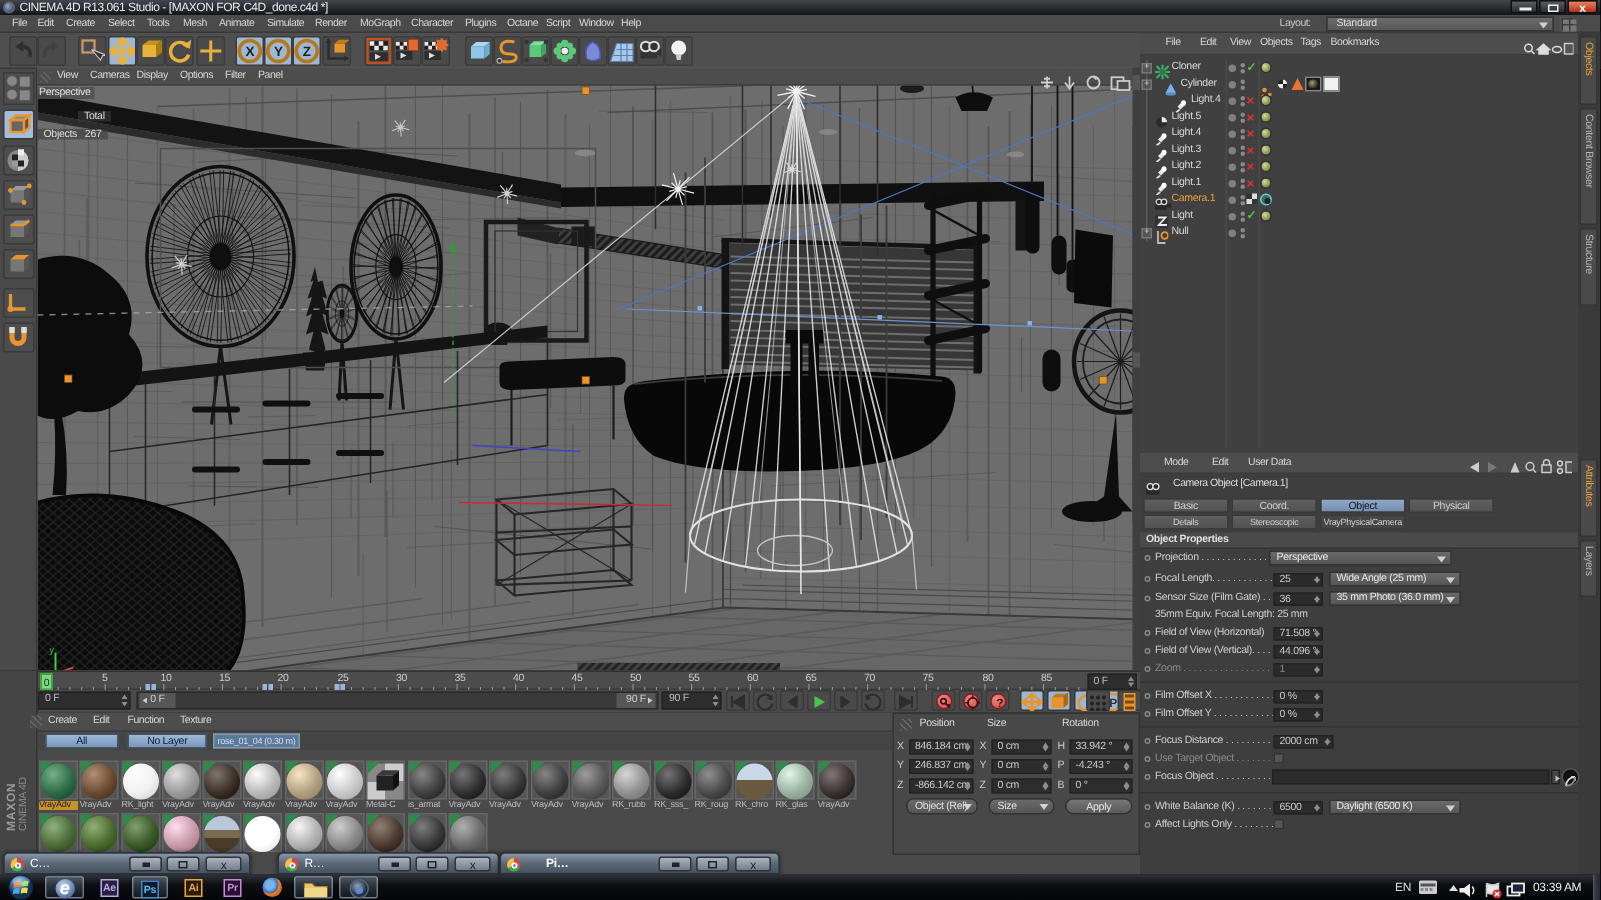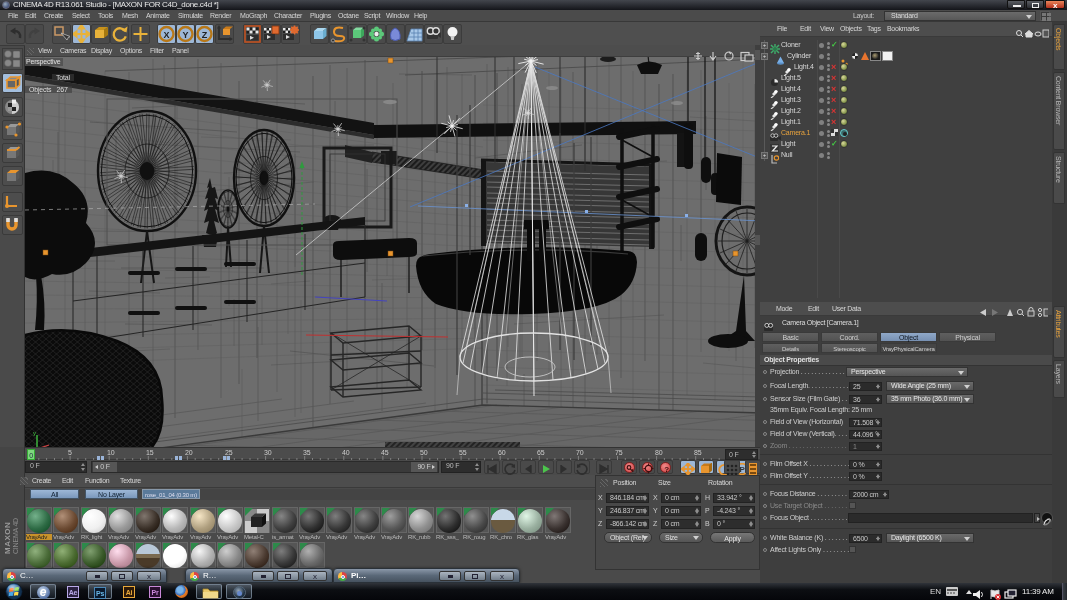--- a/index.html
+++ b/index.html
@@ -1406,21 +1406,21 @@
     </div>
     <div style="position:absolute;right:33px;top:2px;width:22px;height:10px;background:linear-gradient(#aab4c0,#737f8c);border:1px solid #333;border-radius:2px;">
       <div style="margin:2px auto;width:6px;height:5px;border:1px solid #223;"></div>
     </div>
     <div style="position:absolute;right:5px;top:2px;width:24px;height:10px;background:linear-gradient(#aab4c0,#737f8c);border:1px solid #333;border-radius:2px;color:#223;font-size:8px;text-align:center;line-height:9px;">x</div>
   </div>
 <div class="abs" style="left:333px;top:568px;width:187px;height:15px;background:linear-gradient(#8a97a8,#5a6878 50%,#46525f);border:1px solid #2a3138;border-radius:4px 4px 0 0;box-shadow:0 0 3px rgba(0,0,0,0.5);">
     <div style="position:absolute;left:4px;top:3px;width:9px;height:9px;border-radius:50%;background:conic-gradient(#d44 0 33%,#4a4 0 66%,#fb4 0);">
       <div style="width:4px;height:4px;margin:2.5px;border-radius:50%;background:#68c;border:0.5px solid #fff;"></div>
     </div>
-    <div style="position:absolute;left:17px;top:2px;font-size:8px;color:#fff;font-weight:bold;">Pi…</div>
+    <div style="position:absolute;left:30px;top:2px;font-size:8px;color:#fff;font-weight:bold;">Pi…</div>
     <div style="position:absolute;right:58px;top:2px;width:22px;height:10px;background:linear-gradient(#aab4c0,#737f8c);border:1px solid #333;border-radius:2px;">
       <div style="margin:2.5px auto;width:5px;height:3px;border:1px solid #223;border-top:2px solid #223;"></div>
     </div>
     <div style="position:absolute;right:33px;top:2px;width:22px;height:10px;background:linear-gradient(#aab4c0,#737f8c);border:1px solid #333;border-radius:2px;">
       <div style="margin:2px auto;width:6px;height:5px;border:1px solid #223;"></div>
     </div>
     <div style="position:absolute;right:5px;top:2px;width:24px;height:10px;background:linear-gradient(#aab4c0,#737f8c);border:1px solid #333;border-radius:2px;color:#223;font-size:8px;text-align:center;line-height:9px;">x</div>
   </div>
 <div class="abs" style="left:0;top:583px;width:1067px;height:17px;background:linear-gradient(#30343a,#0c0e12 40%,#05060a);" id="taskbar">
 <div class="abs" style="left:4px;top:0px;width:20px;height:17px;"><svg width="20" height="17">
@@ -1483,14 +1483,14 @@
       </svg></div>
     <div class="abs" style="left:989px;top:3px;"><svg width="13" height="11">
         <path d="M2 1 v9 M2 1 q4 2 8 0 v6 q-4 2 -8 0" fill="#e8e8e8" stroke="#ccc"></path>
         <circle cx="9" cy="8" r="3" fill="#d83030"></circle>
         <path d="M7.6 6.6 l2.8 2.8 M10.4 6.6 l-2.8 2.8" stroke="#fff" stroke-width="0.9"></path>
       </svg></div>
     <div class="abs" style="left:1004px;top:3px;"><svg width="13" height="11">
         <rect x="1" y="3" width="8" height="6" fill="none" stroke="#eee" stroke-width="1.2"></rect>
         <rect x="4" y="1" width="8" height="6" fill="#223" stroke="#eee" stroke-width="1.2"></rect>
       </svg></div>
-    <div class="abs" style="left:1022px;top:4px;font-size:8px;color:#eee;">11:39 AM</div>
+    <div class="abs" style="left:1022px;top:4px;font-size:8px;color:#eee;">03:39 AM</div>
     <div class="abs" style="left:1062px;top:0;width:5px;height:17px;background:linear-gradient(90deg,#3a3f46,#23272c);border-left:1px solid #556;"></div>
 </div>
 </body></html>

